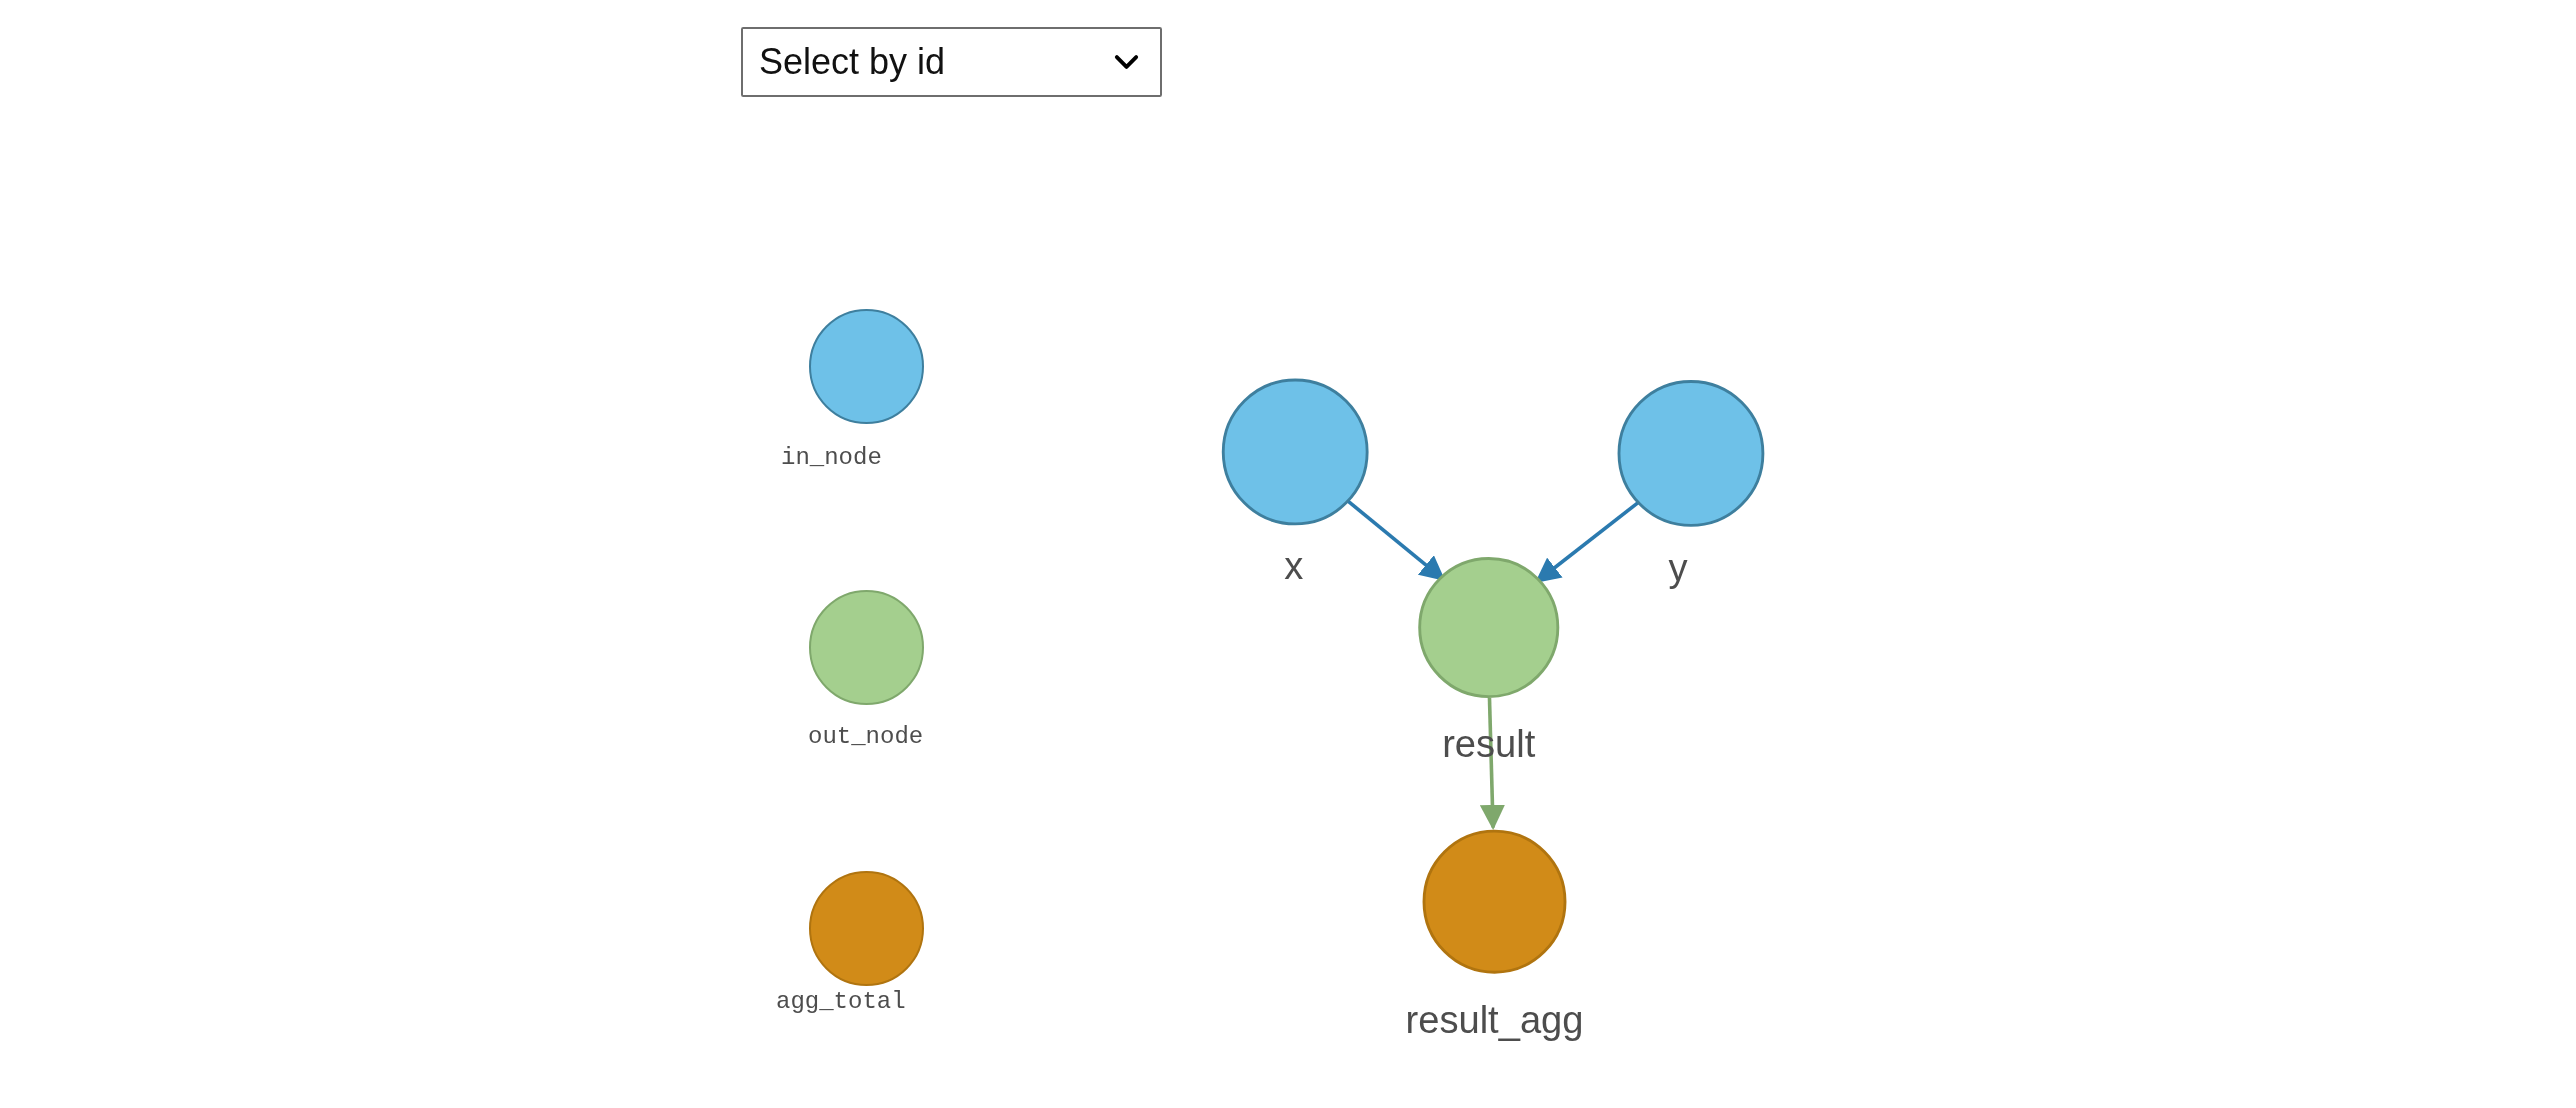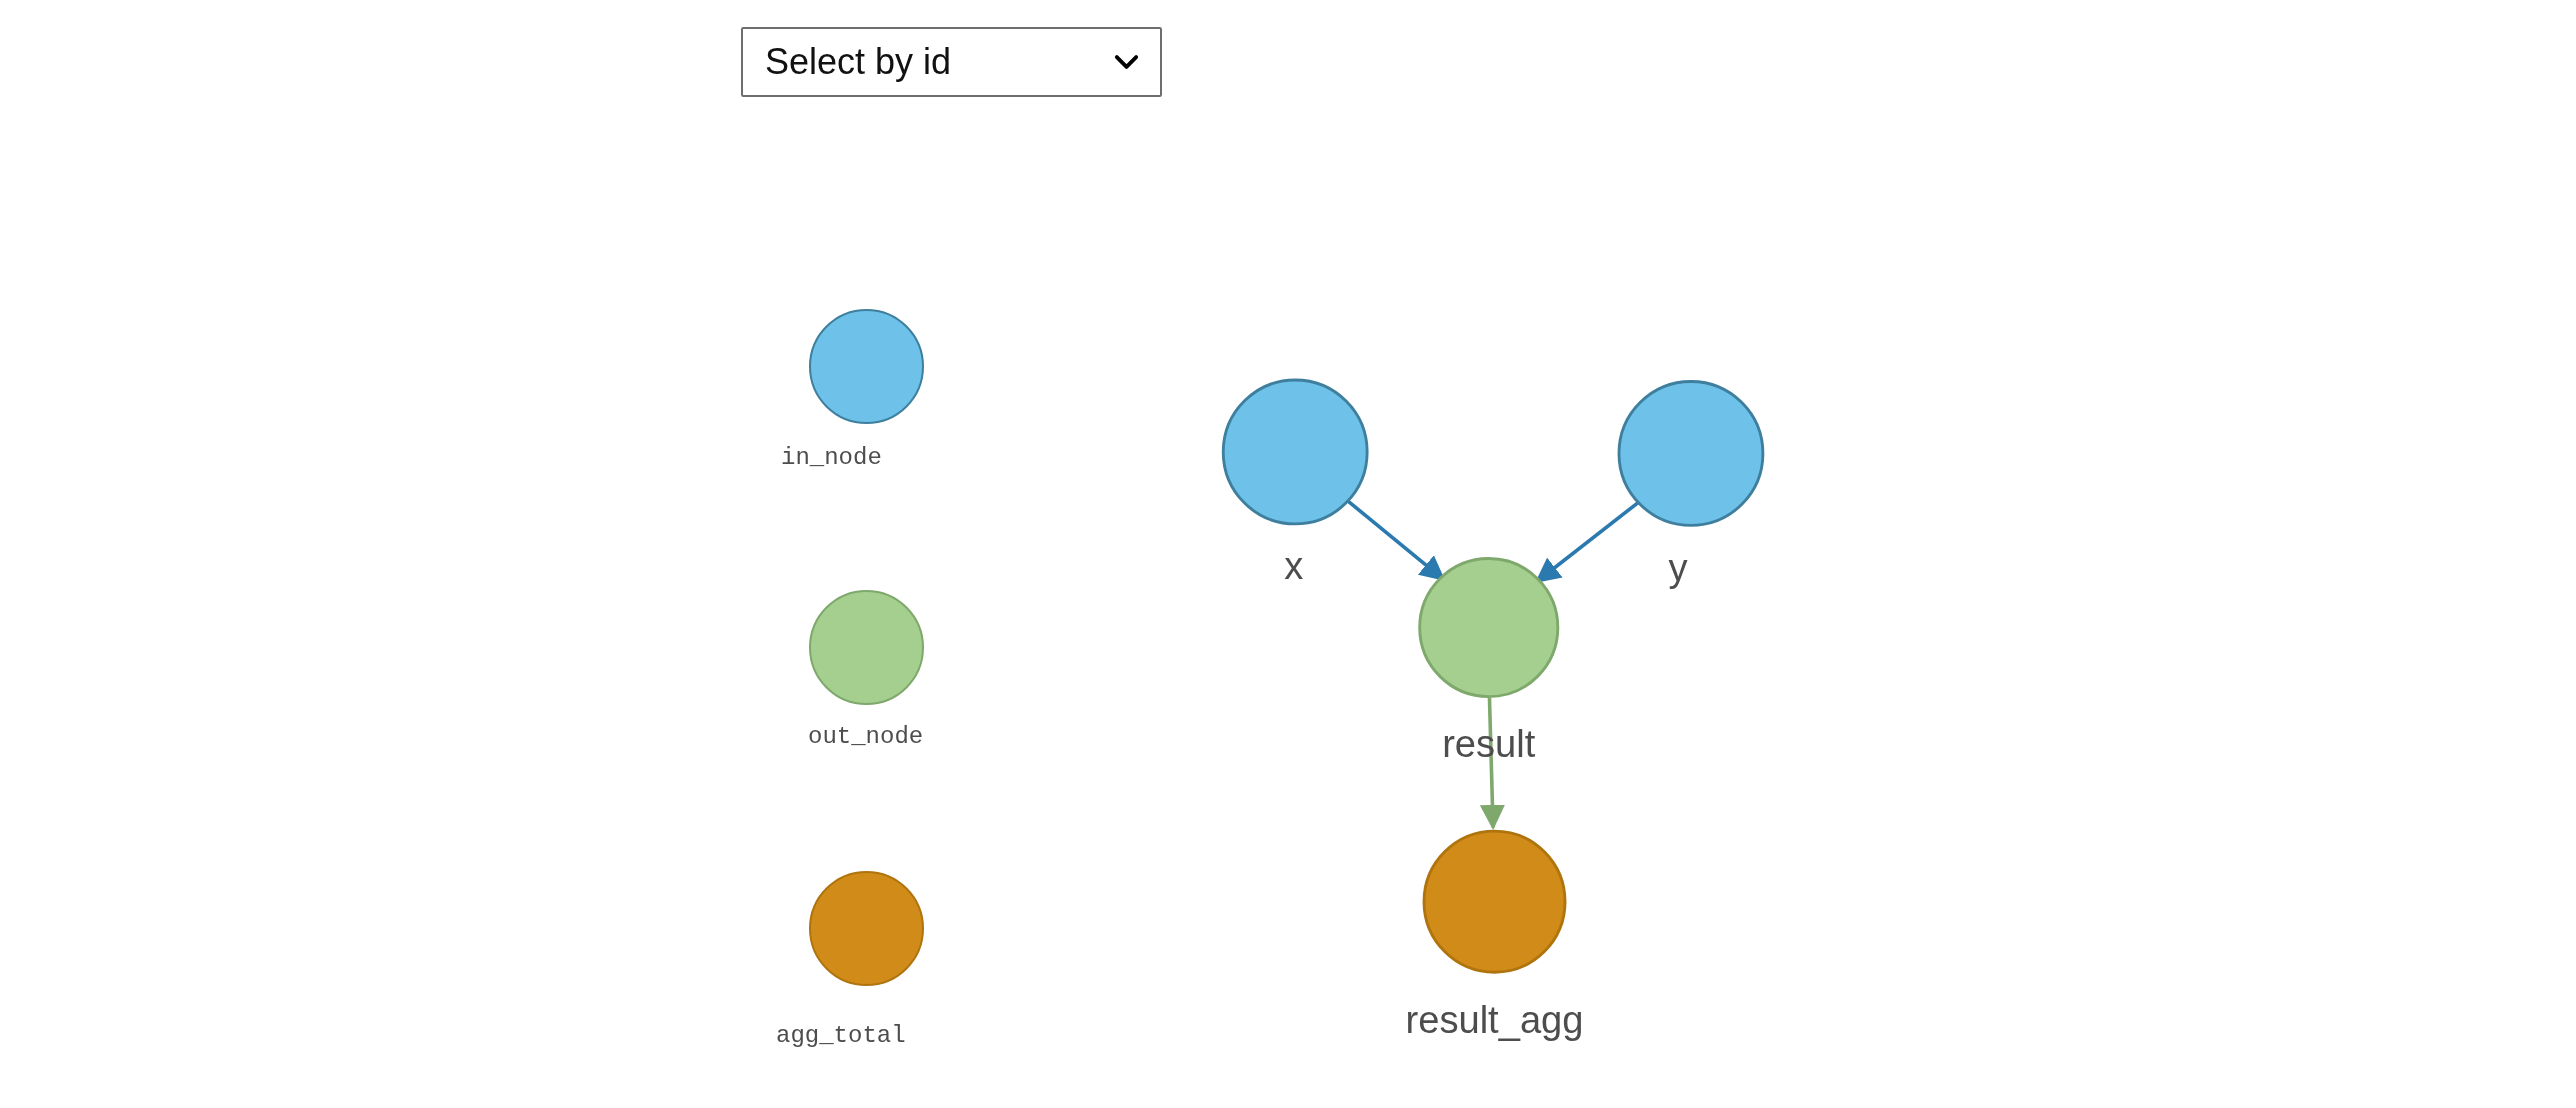--- a/index.html
+++ b/index.html
@@ -27,21 +27,21 @@
     width: 421px;
     height: 70px;
     margin-bottom: 29px;
     box-sizing: border-box;
     border: 2.2px solid #6e6e6e;
     background: #ffffff;
     border-radius: 2.2px;
   }
   .select-wrap .select-label {
     position: absolute;
-    left: 22px;
+    left: 16px;
     top: 50%;
     transform: translateY(-50%);
     font-size: 36px;
     line-height: 1;
     color: #111111;
     white-space: nowrap;
     font-family: "Liberation Sans", sans-serif;
   }
   .select-wrap .chev {
     position: absolute;
@@ -116,21 +116,21 @@
     <div class="legend-text" style="left:781px; top:446px;">in_node</div>
   </div>
 
   <div class="legend-item">
     <div class="legend-swatch" style="left:809px; top:590px; background:#a4cf8e; border:2.2px solid #7fa86c;"></div>
     <div class="legend-text" style="left:808px; top:725px;">out_node</div>
   </div>
 
   <div class="legend-item">
     <div class="legend-swatch" style="left:809px; top:871px; background:#d18b18; border:2.2px solid #b0740f;"></div>
-    <div class="legend-text" style="left:776px; top:1024px;">agg_total</div>
+    <div class="legend-text" style="left:776px; top:990px;">agg_total</div>
   </div>
 
 </div>
 
 <div id="graph">
   <svg viewBox="0 0 3580 1541" xmlns="http://www.w3.org/2000/svg">
     <defs>
       <marker id="arrow-blue" viewBox="0 0 10 10" refX="9" refY="5" markerWidth="7" markerHeight="7" orient="auto-start-reverse">
         <path d="M 0 0 L 10 5 L 0 10 z" fill="#2b7aaf"></path>
       </marker>

